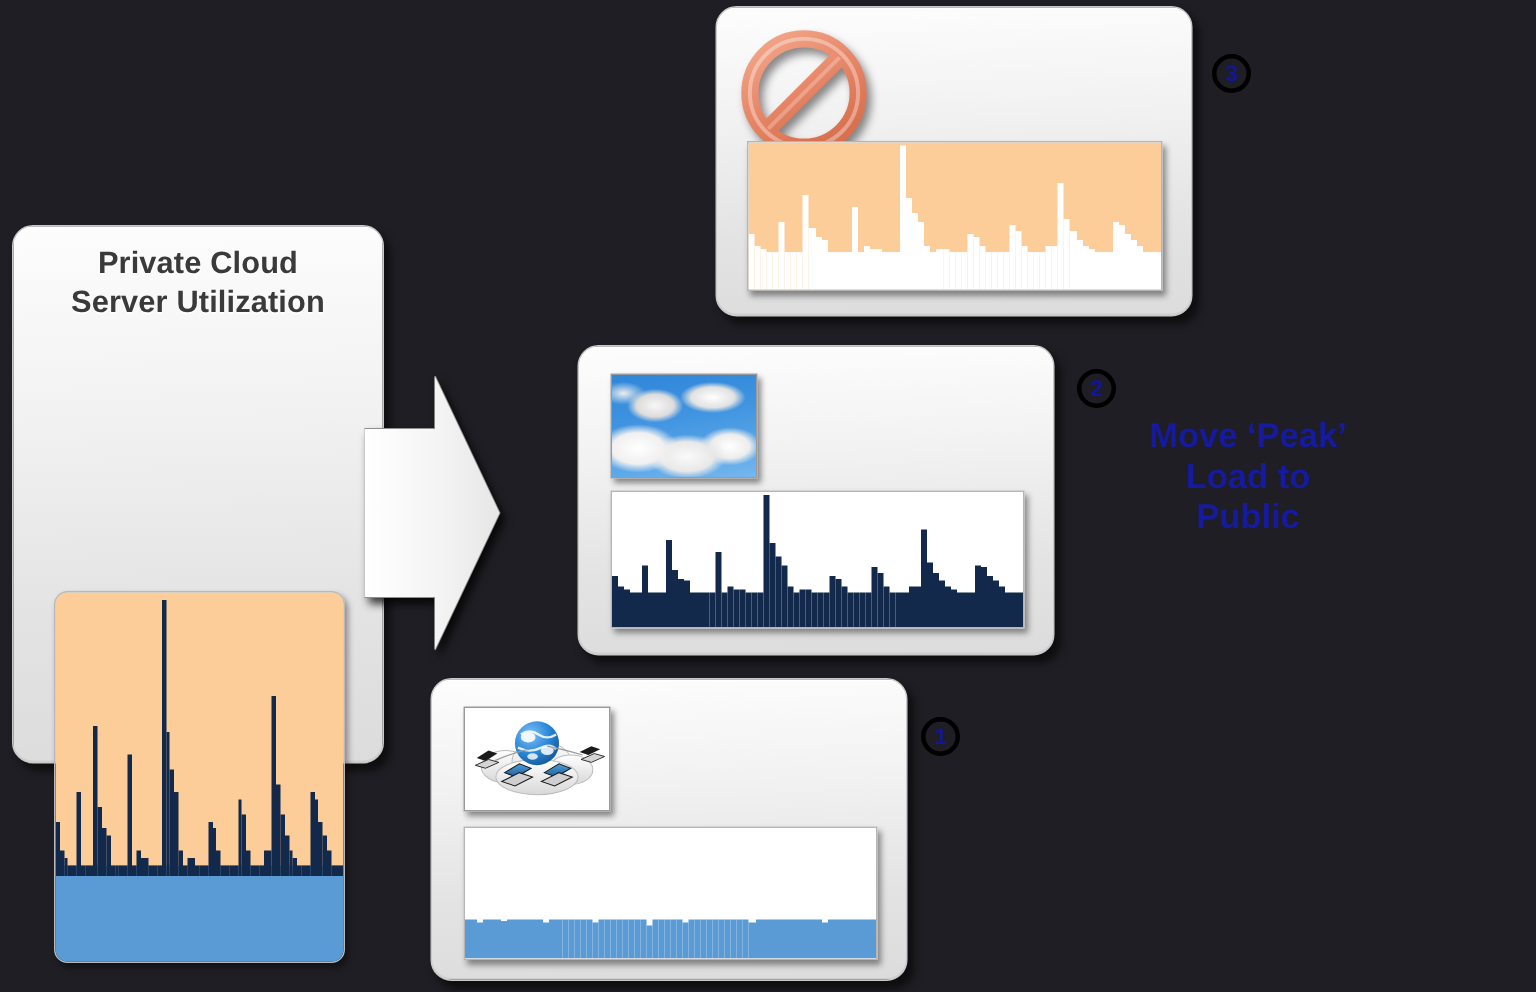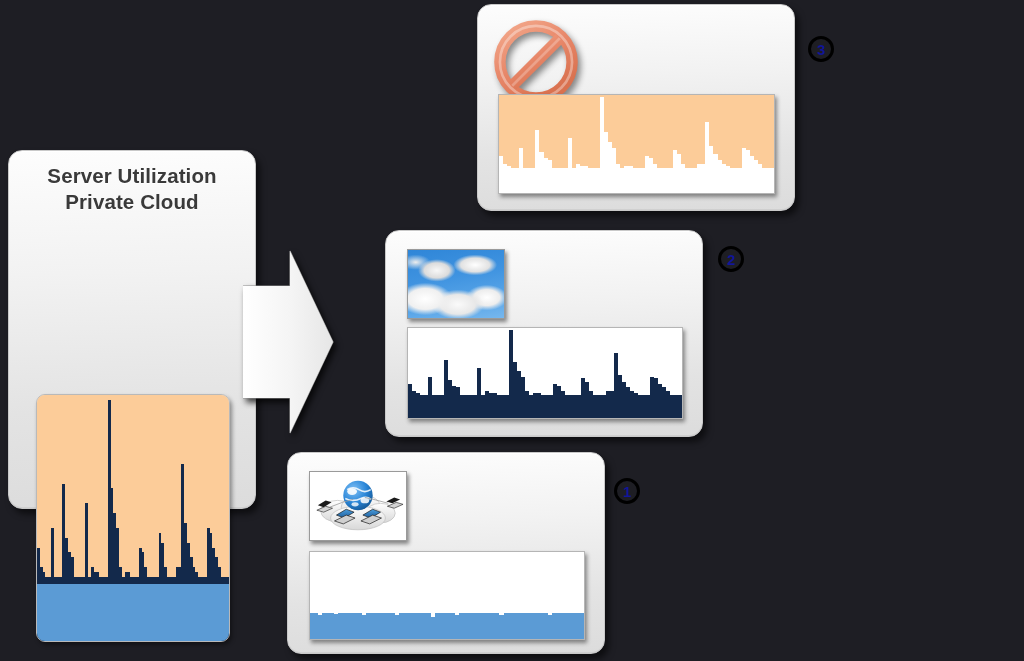--- a/index.html
+++ b/index.html
@@ -129,22 +129,22 @@
   #callout-1 .badge{left:0px;top:0px;}
   #callout-1 .ctext{left:24px;top:30px;width:182px;font-size:23px;}
 </style>
 </head>
 <body>
 
 <div id="stage">
 
   <div class="panel" id="left-panel">
     <div class="panel-title">
+      <div>Private Cloud</div>
       <div>Server Utilization</div>
-      <div>Private Cloud</div>
     </div>
     <div id="left-chart">
       <div class="chart" id="chart-left" style="background: rgb(252, 204, 153);">
           <div class="baseband" style="height: 26%; background: rgb(91, 155, 213);"></div>
           <div class="bars">
             <i style="height: 38%; background: rgb(19, 41, 75);"></i>
             <i style="height: 30%; background: rgb(19, 41, 75);"></i>
             <i style="height: 28%; background: rgb(19, 41, 75);"></i>
             <i style="height: 26%; background: rgb(19, 41, 75);"></i>
             <i style="height: 26%; background: rgb(19, 41, 75);"></i>
@@ -398,20 +398,23 @@
             <i style="height: 26%; background: rgb(19, 41, 75);"></i>
             <i style="height: 26%; background: rgb(19, 41, 75);"></i>
             <i style="height: 26%; background: rgb(19, 41, 75);"></i>
           </div>
         </div>
     </div>
   </div>
 
   <div class="callout" id="callout-2">
     <div class="badge">2</div>
+    <div class="ctext">Move ‘Peak’
+Load to
+Public</div>
   </div>
 
   <div class="panel" id="bot-panel">
     <div class="thumb">
       <svg class="netimg" viewBox="0 0 98 70">
         <defs>
           <radialGradient id="gl" cx="0.35" cy="0.3" r="0.8">
             <stop offset="0%" stop-color="#7fc0f5"></stop>
             <stop offset="55%" stop-color="#2a86d8"></stop>
             <stop offset="100%" stop-color="#12538f"></stop>

